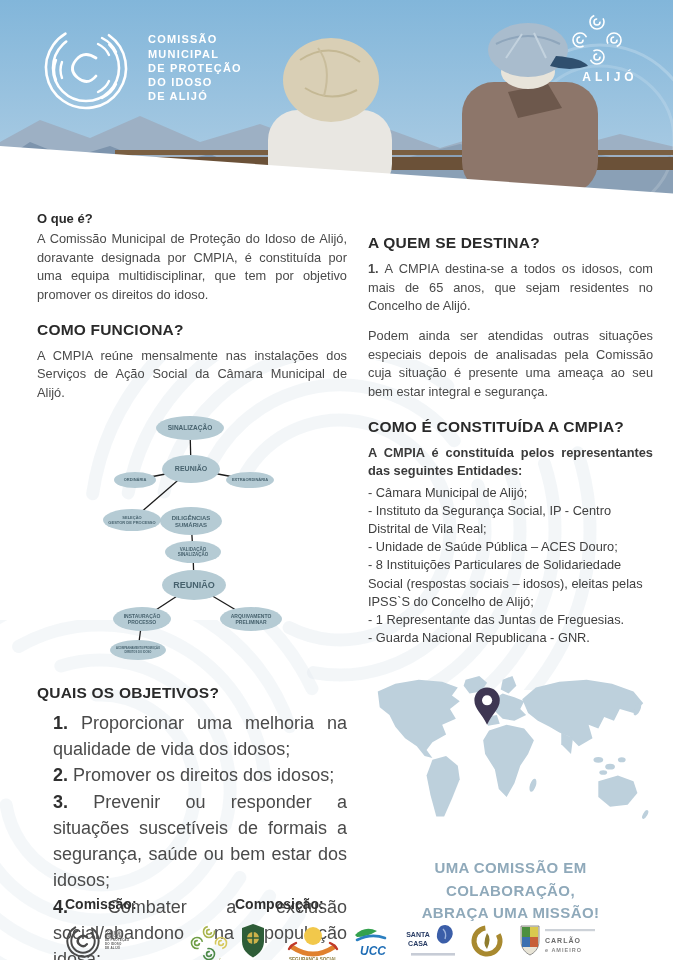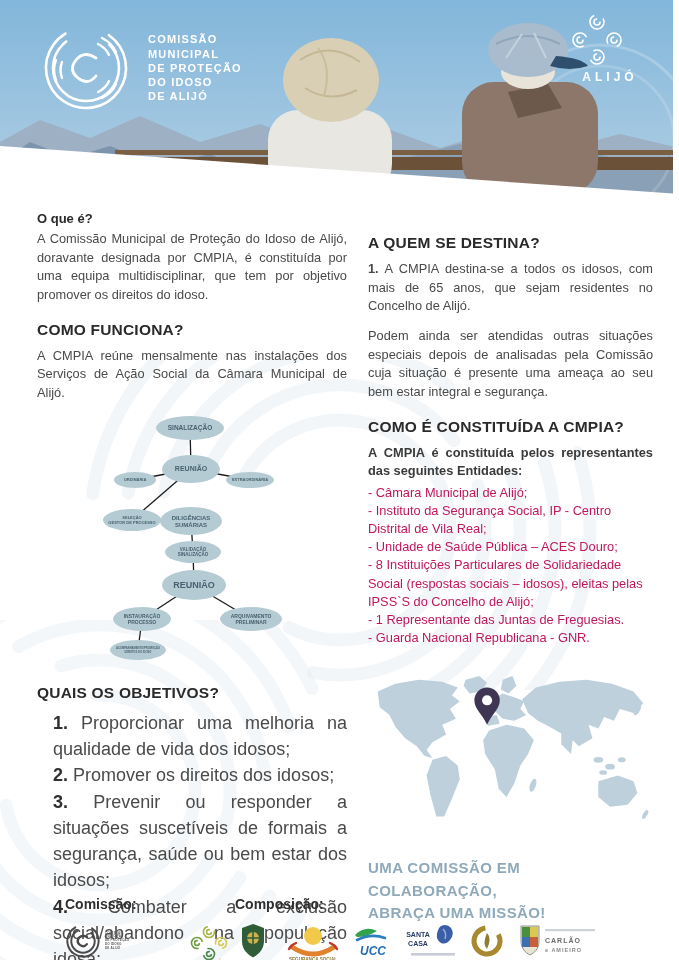--- a/index.html
+++ b/index.html
@@ -28,24 +28,24 @@
   h3{font-size:13px;font-weight:700;color:#2a2a2a;margin:0 0 4px;}
   p.body{font-size:12.8px;color:#4a4a4a;line-height:1.46;text-align:justify;margin:0 0 11px;}
   .sect{margin-top:16px;}
 
   .flowchart-wrap{margin:4px 0 0 58px;}
 
   .objectives .item{font-size:18px;color:#4a4a4a;line-height:1.46;text-align:justify;margin-left:16px;}
   .objectives .item b{color:#2f2f2f;}
 
   .const-intro{font-size:12.8px;font-weight:700;color:#3a3a3a;line-height:1.45;text-align:justify;margin:0 0 3px;}
-  .const-list .item{font-size:12.8px;color:#be185d;line-height:1.42;}
+  .const-list .item{font-size:12.8px;color:#404040;line-height:1.42;}
 
   .map-wrap{margin-top:22px;}
-  .slogan{margin-top:16px;font-size:15px;font-weight:700;color:#8fa9ba;
+  .slogan{margin-top:16px;font-size:15px;font-weight:700;color:#8fa9ba;text-align:center;
           white-space:pre-line;line-height:1.5;letter-spacing:.4px;}
 
   
   .footer{position:absolute;left:37px;top:896px;width:630px;height:62px;z-index:2;}
   .footer-label{position:absolute;font-size:14px;font-weight:700;color:#2f2f2f;}
   .flogo{position:absolute;top:27px;}
   .cmpia-mini{display:flex;align-items:center;gap:4px;}
   .cmpia-mini .tiny{font-size:3px;line-height:1.25;font-weight:700;color:#5a5a5a;letter-spacing:.2px;}
 </style>
 </head>

